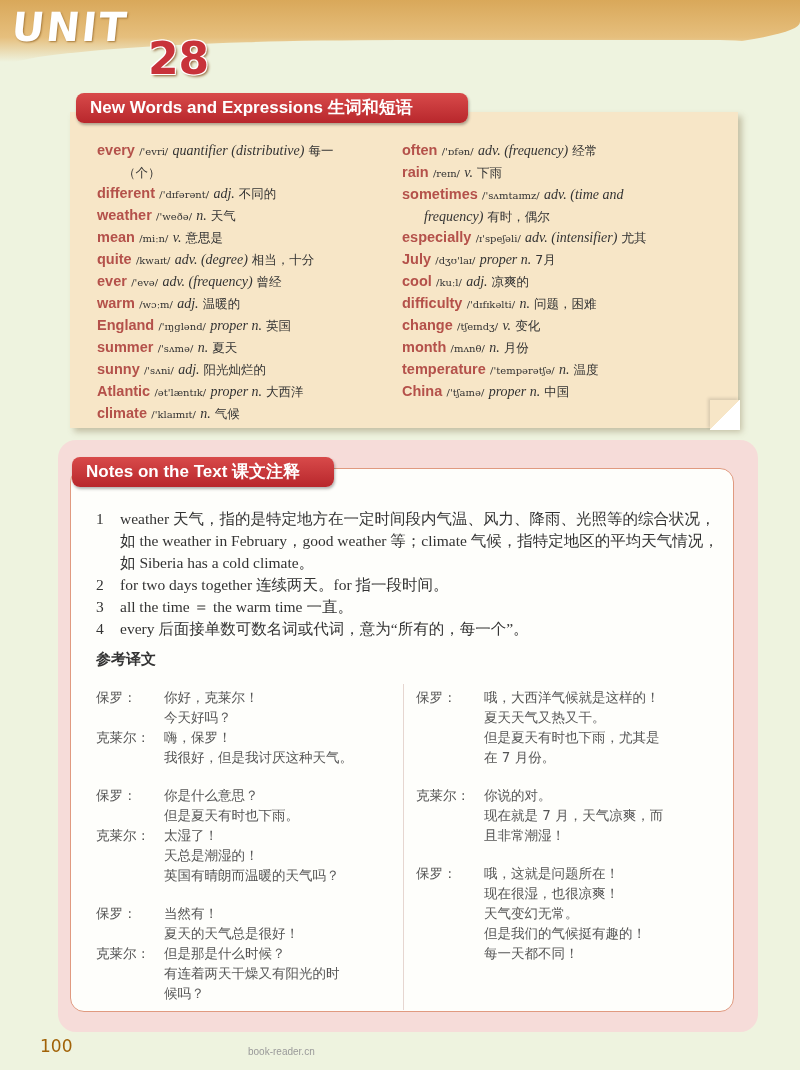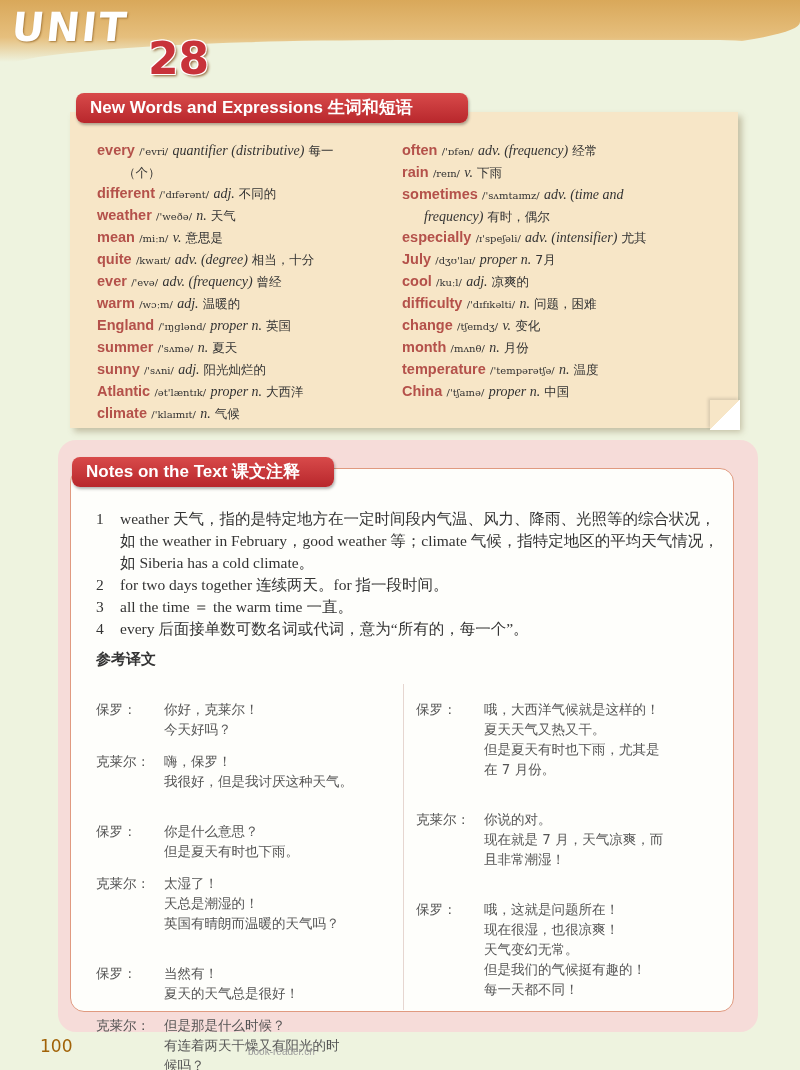--- a/index.html
+++ b/index.html
@@ -94,21 +94,21 @@
   .ref-title {
     position: absolute; left: 96px; top: 650px;
     font-family: "DejaVu Sans", sans-serif; font-weight: bold; font-size: 15px; color: #333;
   }
   .dialog {
     position: absolute; font-family: "DejaVu Sans", sans-serif;
     font-size: 13.5px; line-height: 20px; color: #555;
   }
   .dialog-left { left: 96px; top: 687px; width: 300px; }
   .dialog-right { left: 416px; top: 687px; width: 300px; }
-  .turn { display: flex; margin-top: 12px; }
+  .turn { display: flex; }
   .turn .spk { width: 68px; flex: none; }
   .turn .lines { flex: 1; }
   .gap { height: 18px; }
   .divider {
     position: absolute; left: 403px; top: 684px; width: 1px; height: 326px; background: #e6d6d0;
   }
   .page-num {
     position: absolute; left: 40px; top: 1036px;
     font-family: "DejaVu Sans", sans-serif; font-size: 17px; color: #a16207;
   }

